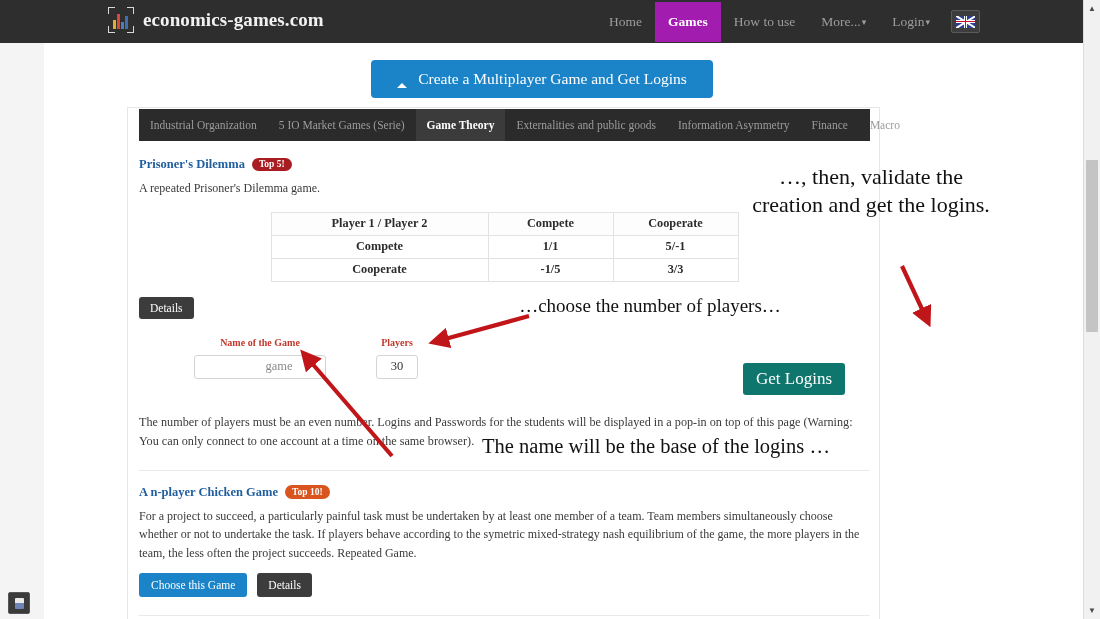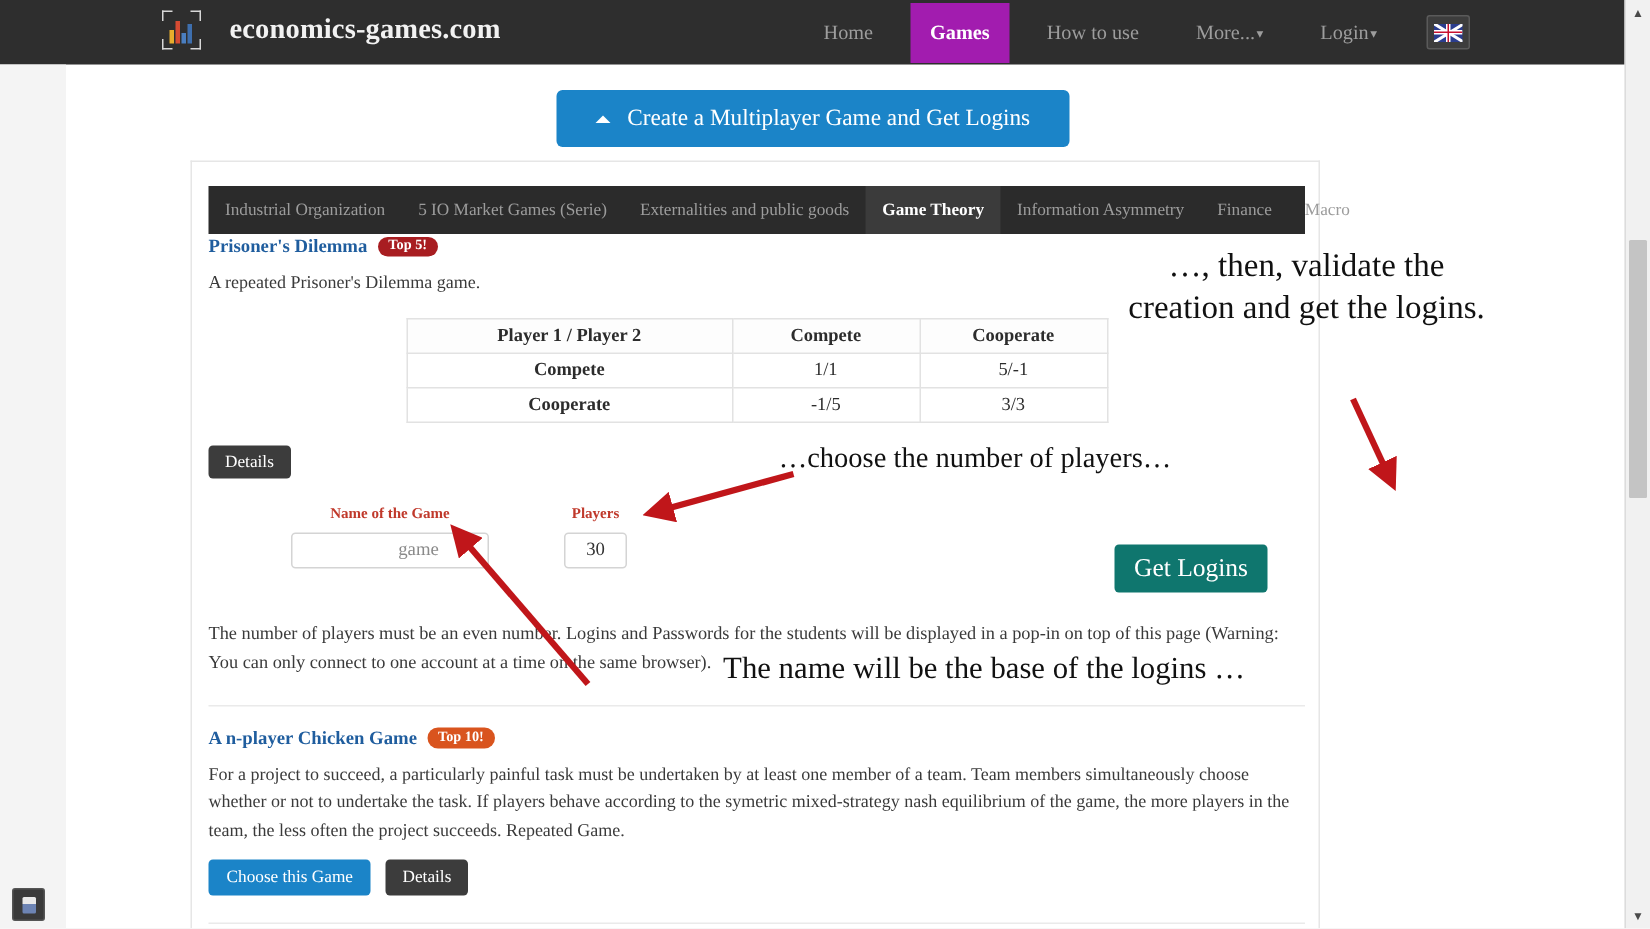--- a/index.html
+++ b/index.html
@@ -18,40 +18,40 @@
 
   
   .navbar {
     position: absolute; left: 0; top: 0;
     width: 1084px; height: 43px;
     background: #2e2e2e;
     border-bottom: 1px solid #1f1f1f;
   }
   .brand {
     position: absolute; left: 108px; top: 7px;
-    display: flex; align-items: center; gap: 19px;
+    display: flex; align-items: center; gap: 9px;
   }
   .brand-logo {
     width: 26px; height: 26px;
     position: relative;
   }
   .brand-logo .bar { position: absolute; bottom: 4px; width: 3px; border-radius: 0; }
   .brand-logo .corner {
     position: absolute; width: 6px; height: 6px; border: 1px solid #d8d8d8;
   }
   .brand-text {
     color: #f2f2f2;
     font-size: 19px;
     font-weight: bold;
     letter-spacing: .1px;
     font-family: "Liberation Serif", serif;
   }
   .nav-links {
     position: absolute; right: 104px; top: 0;
-    height: 43px; display: flex; align-items: center; gap: 12px;
+    height: 43px; display: flex; align-items: center; gap: 0;
   }
   .nav-link {
     color: #9d9d9d;
     font-size: 13.5px;
     padding: 12px 13px;
     text-decoration: none;
     font-family: "Liberation Serif", serif;
     white-space: nowrap;
   }
   .nav-link.active {
@@ -107,41 +107,41 @@
     display: flex; justify-content: center;
   }
   .cta-button {
     background: #1b84c8;
     color: #ffffff;
     border: none;
     border-radius: 4px;
     padding: 10px 26px;
     font-size: 15.5px;
     font-family: "Liberation Serif", serif;
-    display: flex; align-items: center; gap: 11px;
+    display: flex; align-items: flex-end; gap: 11px;
     cursor: pointer;
   }
   .caret-up-white {
     width: 0; height: 0;
     border-left: 5px solid transparent;
     border-right: 5px solid transparent;
     border-bottom: 5px solid #ffffff;
   }
 
   
   .panel {
     position: absolute; left: 127px; top: 64px;
     width: 753px; height: 512px;
     background: #ffffff;
     border: 1px solid #e6e6e6;
     border-bottom: none;
     box-sizing: border-box;
   }
   .tabs {
-    position: absolute; left: 11px; top: 16px;
+    position: absolute; left: 11px; top: 1px;
     width: 731px; height: 32px;
     background: #2b2b2b;
     display: flex; align-items: stretch;
   }
   .tab {
     color: #9c9c9c;
     font-size: 11.5px;
     font-family: "Liberation Serif", serif;
     padding: 0 11px;
     display: flex; align-items: center;
@@ -198,20 +198,21 @@
   table.payoff {
     border-collapse: collapse;
     font-family: "Liberation Serif", serif;
     font-size: 12.3px;
     color: #2c2c2c;
   }
   table.payoff td {
     border: 1px solid #e2e2e2;
     padding: 3.5px 10px;
     text-align: center;
+    font-weight: bold;
   }
   table.payoff tr:first-child td { font-weight: bold; background: #fdfdfd; }
   table.payoff tr td:first-child { font-weight: bold; }
   table.payoff .w-head { width: 196px; }
   table.payoff .w-col { width: 104px; }
 
   
   .btn {
     display: inline-flex; align-items: center; justify-content: center;
     font-family: "Liberation Serif", serif;
@@ -381,22 +382,22 @@
         <span class="caret-up-white"></span>
         <span>Create a Multiplayer Game and Get Logins</span>
       </button>
     </div>
 
     <div class="panel">
 
       <div class="tabs">
         <div class="tab">Industrial Organization</div>
         <div class="tab">5 IO Market Games (Serie)</div>
+        <div class="tab active">Game Theory</div>
         <div class="tab">Externalities and public goods</div>
-        <div class="tab active">Game Theory</div>
         <div class="tab">Information Asymmetry</div>
         <div class="tab">Finance</div>
         <div class="tab">Macro</div>
       </div>
 
       <div class="panel-inner">
 
         <div>
           <div class="game-title">
             <span>Prisoner's Dilemma</span>

